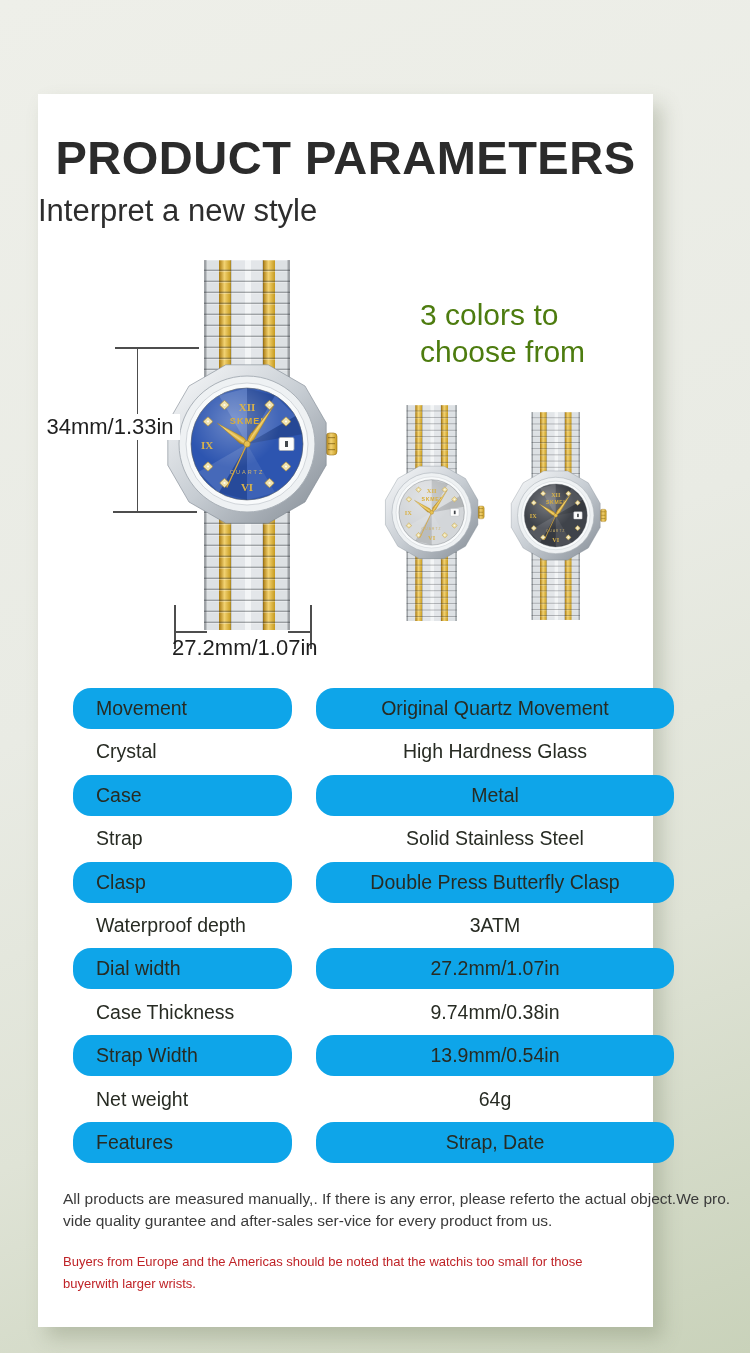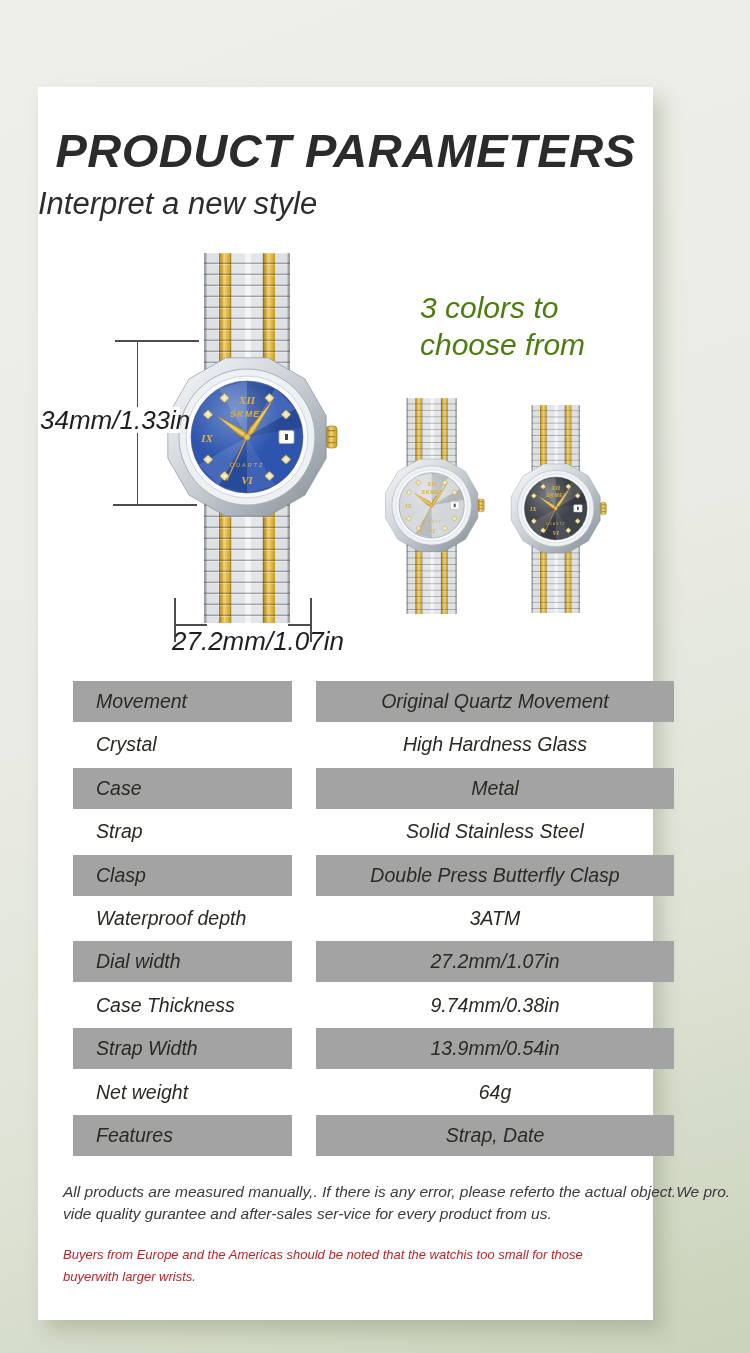--- a/index.html
+++ b/index.html
@@ -2,52 +2,52 @@
 <html><head>
 <meta charset="utf-8">
 <style>
   html,body{margin:0;padding:0;background:#dfe3d8;}
   .stage{
     position:relative;width:750px;height:1353px;overflow:hidden;
     background:linear-gradient(160deg,#eeefe9 0%,#e9ebe4 46%,#dfe3d6 72%,#c9d2ba 100%);
     font-family:"Liberation Sans",sans-serif;
   }
   .card{
-    position:absolute;left:38px;top:87px;width:615px;height:1233px;
-    background:#ffffff;box-shadow:9px 11px 18px rgba(108,118,90,0.30);font-style:italic;
+    position:absolute;left:38px;top:94px;width:615px;height:1233px;
+    background:#ffffff;box-shadow:9px 11px 18px rgba(108,118,90,0.30);
   }
   .title{
     position:absolute;top:36px;left:0;width:100%;text-align:center;
     font-size:47px;font-weight:700;letter-spacing:0.5px;color:#2b2b2b;white-space:nowrap;
   }
   .subtitle{
     position:absolute;top:99px;left:0;width:100%;text-align:left;
     font-size:31px;font-weight:400;color:#2d2d2d;white-space:nowrap;
   }
   .colors-heading{
     position:absolute;left:382px;top:202px;width:214px;
     font-size:30px;line-height:37px;color:#4d7c0f;
   }
   .watch{position:absolute;}
   .watch-main{left:124px;top:166px;width:178px;height:370px;}
   .watch-silver{left:344px;top:311px;width:104px;height:216px;}
   .watch-dark{left:470px;top:318px;width:100px;height:208px;}
   .dim-line{position:absolute;background:#4d4d4d;}
   .dim-label{
-    position:absolute;font-size:26px;color:#1f1f1f;white-space:nowrap;
-    z-index:5;line-height:26px;
+    position:absolute;font-size:22px;color:#1f1f1f;white-space:nowrap;
+    text-align:center;z-index:5;line-height:26px;
   }
   .dim-label.vlab{left:2px;top:320px;width:140px;background:#ffffff;}
   .dim-label.hlab{left:134px;top:541px;width:140px;}
   .spec-table{position:absolute;left:35px;top:594px;width:601px;}
   .spec-row{display:flex;height:41px;margin-bottom:2.4px;}
   .spec-cell{display:flex;align-items:center;font-size:19.5px;color:#272b23;}
   .spec-label{width:219px;padding-left:23px;box-sizing:border-box;margin-right:24px;}
   .spec-value{width:358px;justify-content:center;text-align:center;}
-  .spec-row.hl .spec-label,.spec-row.hl .spec-value{background:#a3a3a3;}
+  .spec-row.hl .spec-label,.spec-row.hl .spec-value{background:#0ea5e9;border-radius:18px;}
   .note{
     position:absolute;left:25px;top:1094px;width:648px;
     font-size:15.5px;line-height:22px;color:#3b3b3b;
   }
   .warning{
     position:absolute;left:25px;top:1157px;width:648px;
     font-size:13px;line-height:22px;color:#bf2327;
   }
   .note div,.warning div{white-space:nowrap;}
   .defs-svg{position:absolute;width:0;height:0;}

